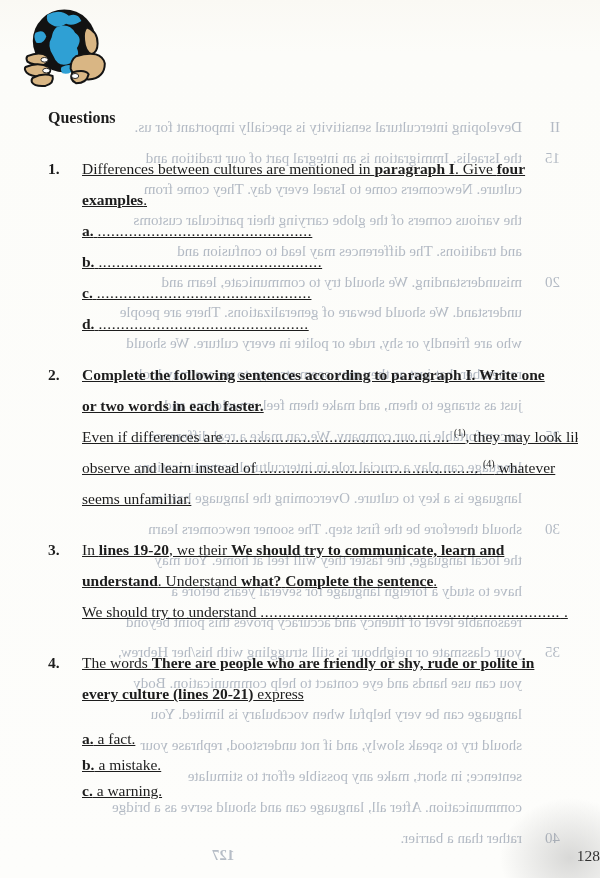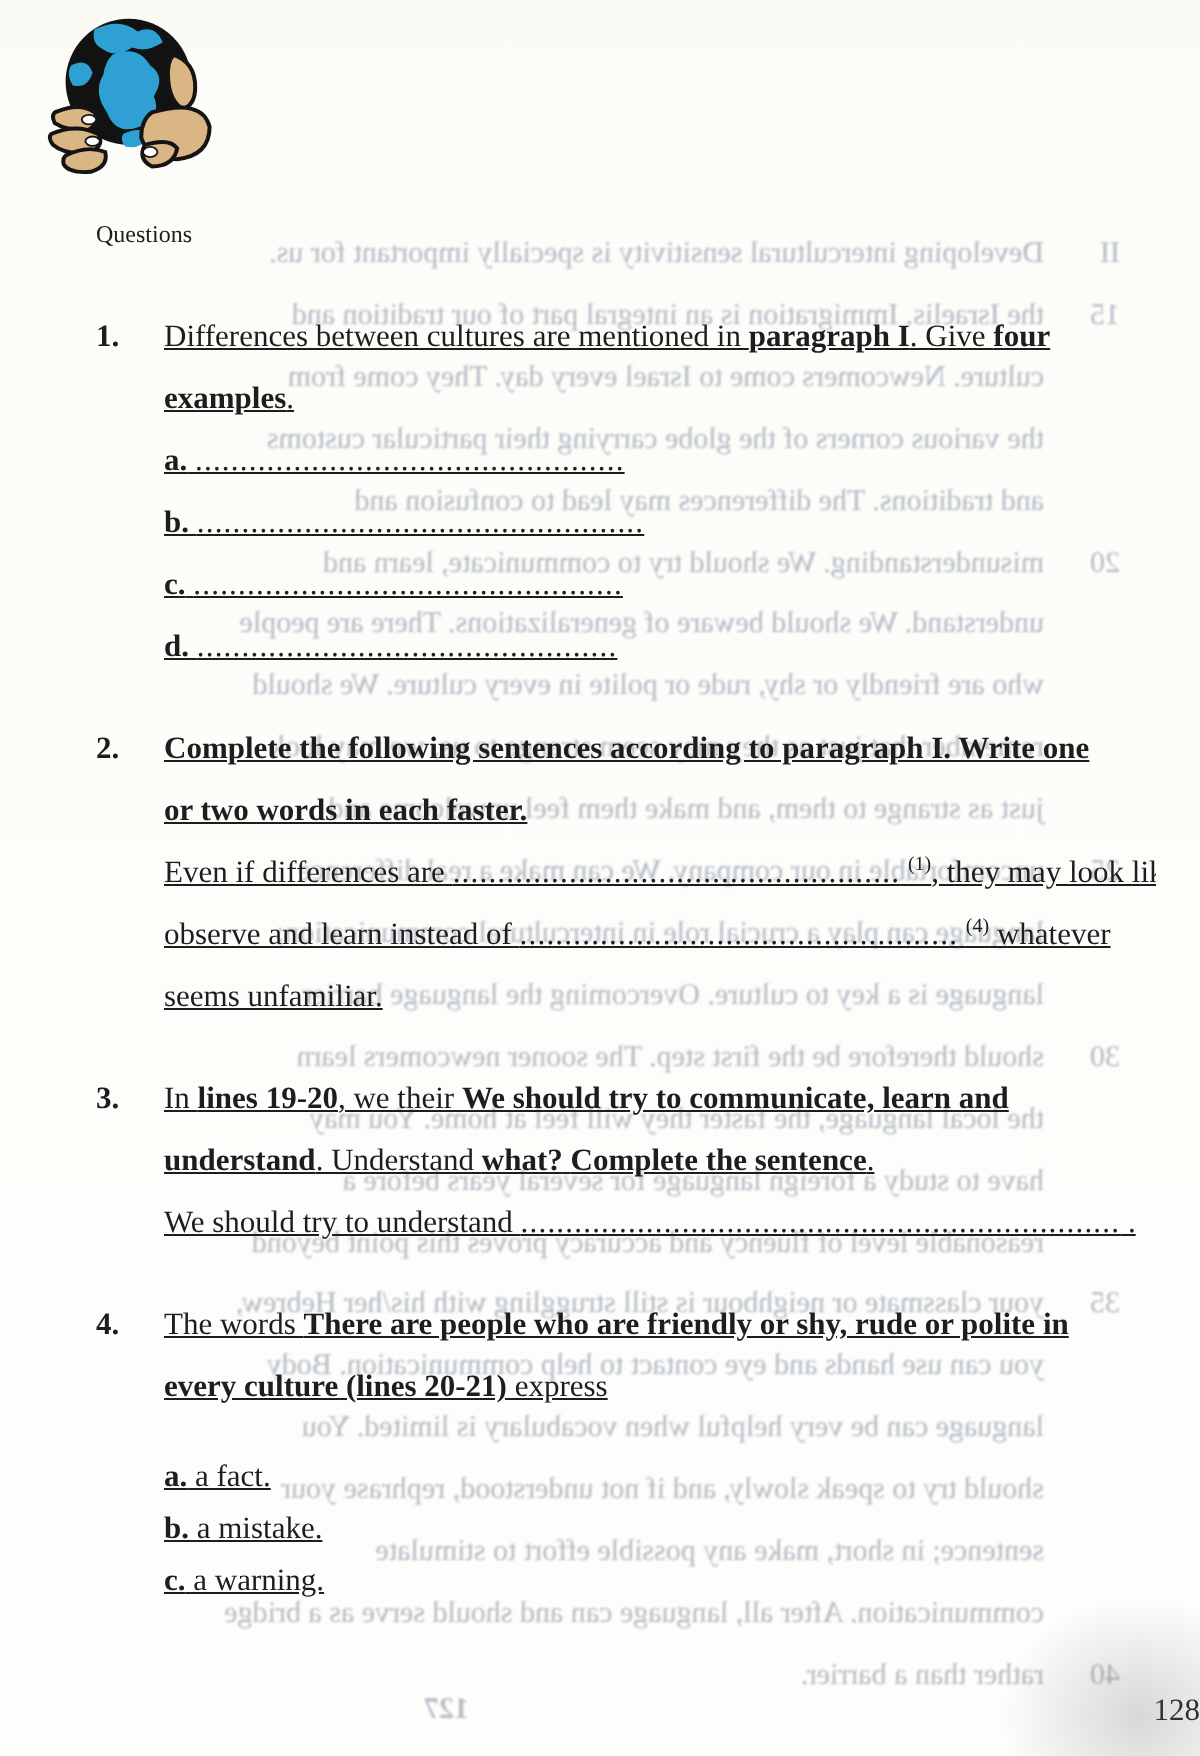--- a/index.html
+++ b/index.html
@@ -26,21 +26,21 @@
     position:absolute; bottom:14px; left:212px; transform:scaleX(-1);
     color:#b6bdc6; filter:blur(.45px); font-weight:bold; font-size:15px;
   }
   
   .logo{position:absolute; left:22px; top:4px; width:90px; height:90px;}
   
   .content{
     position:absolute; left:48px; top:102px; width:530px;
     color:#1d1d1d; font-size:15.5px; line-height:31px;
   }
-  .qs-title{font-weight:normal; font-size:12px;}
+  .qs-title{font-weight:bold; font-size:16px;}
   .question{display:flex; margin-top:20px;}
   .qnum{flex:none; width:34px; font-weight:bold;}
   .qbody{flex:1; min-width:0;text-decoration:underline;}
   .line{white-space:nowrap; overflow:hidden;}
   .b{font-weight:bold;}
   sup{font-size:10px; line-height:0; vertical-align:super;}
   .dots{letter-spacing:.6px;}
   .opts{margin-top:17px;}
   .opts .line{line-height:26px;}
   .pageno{

